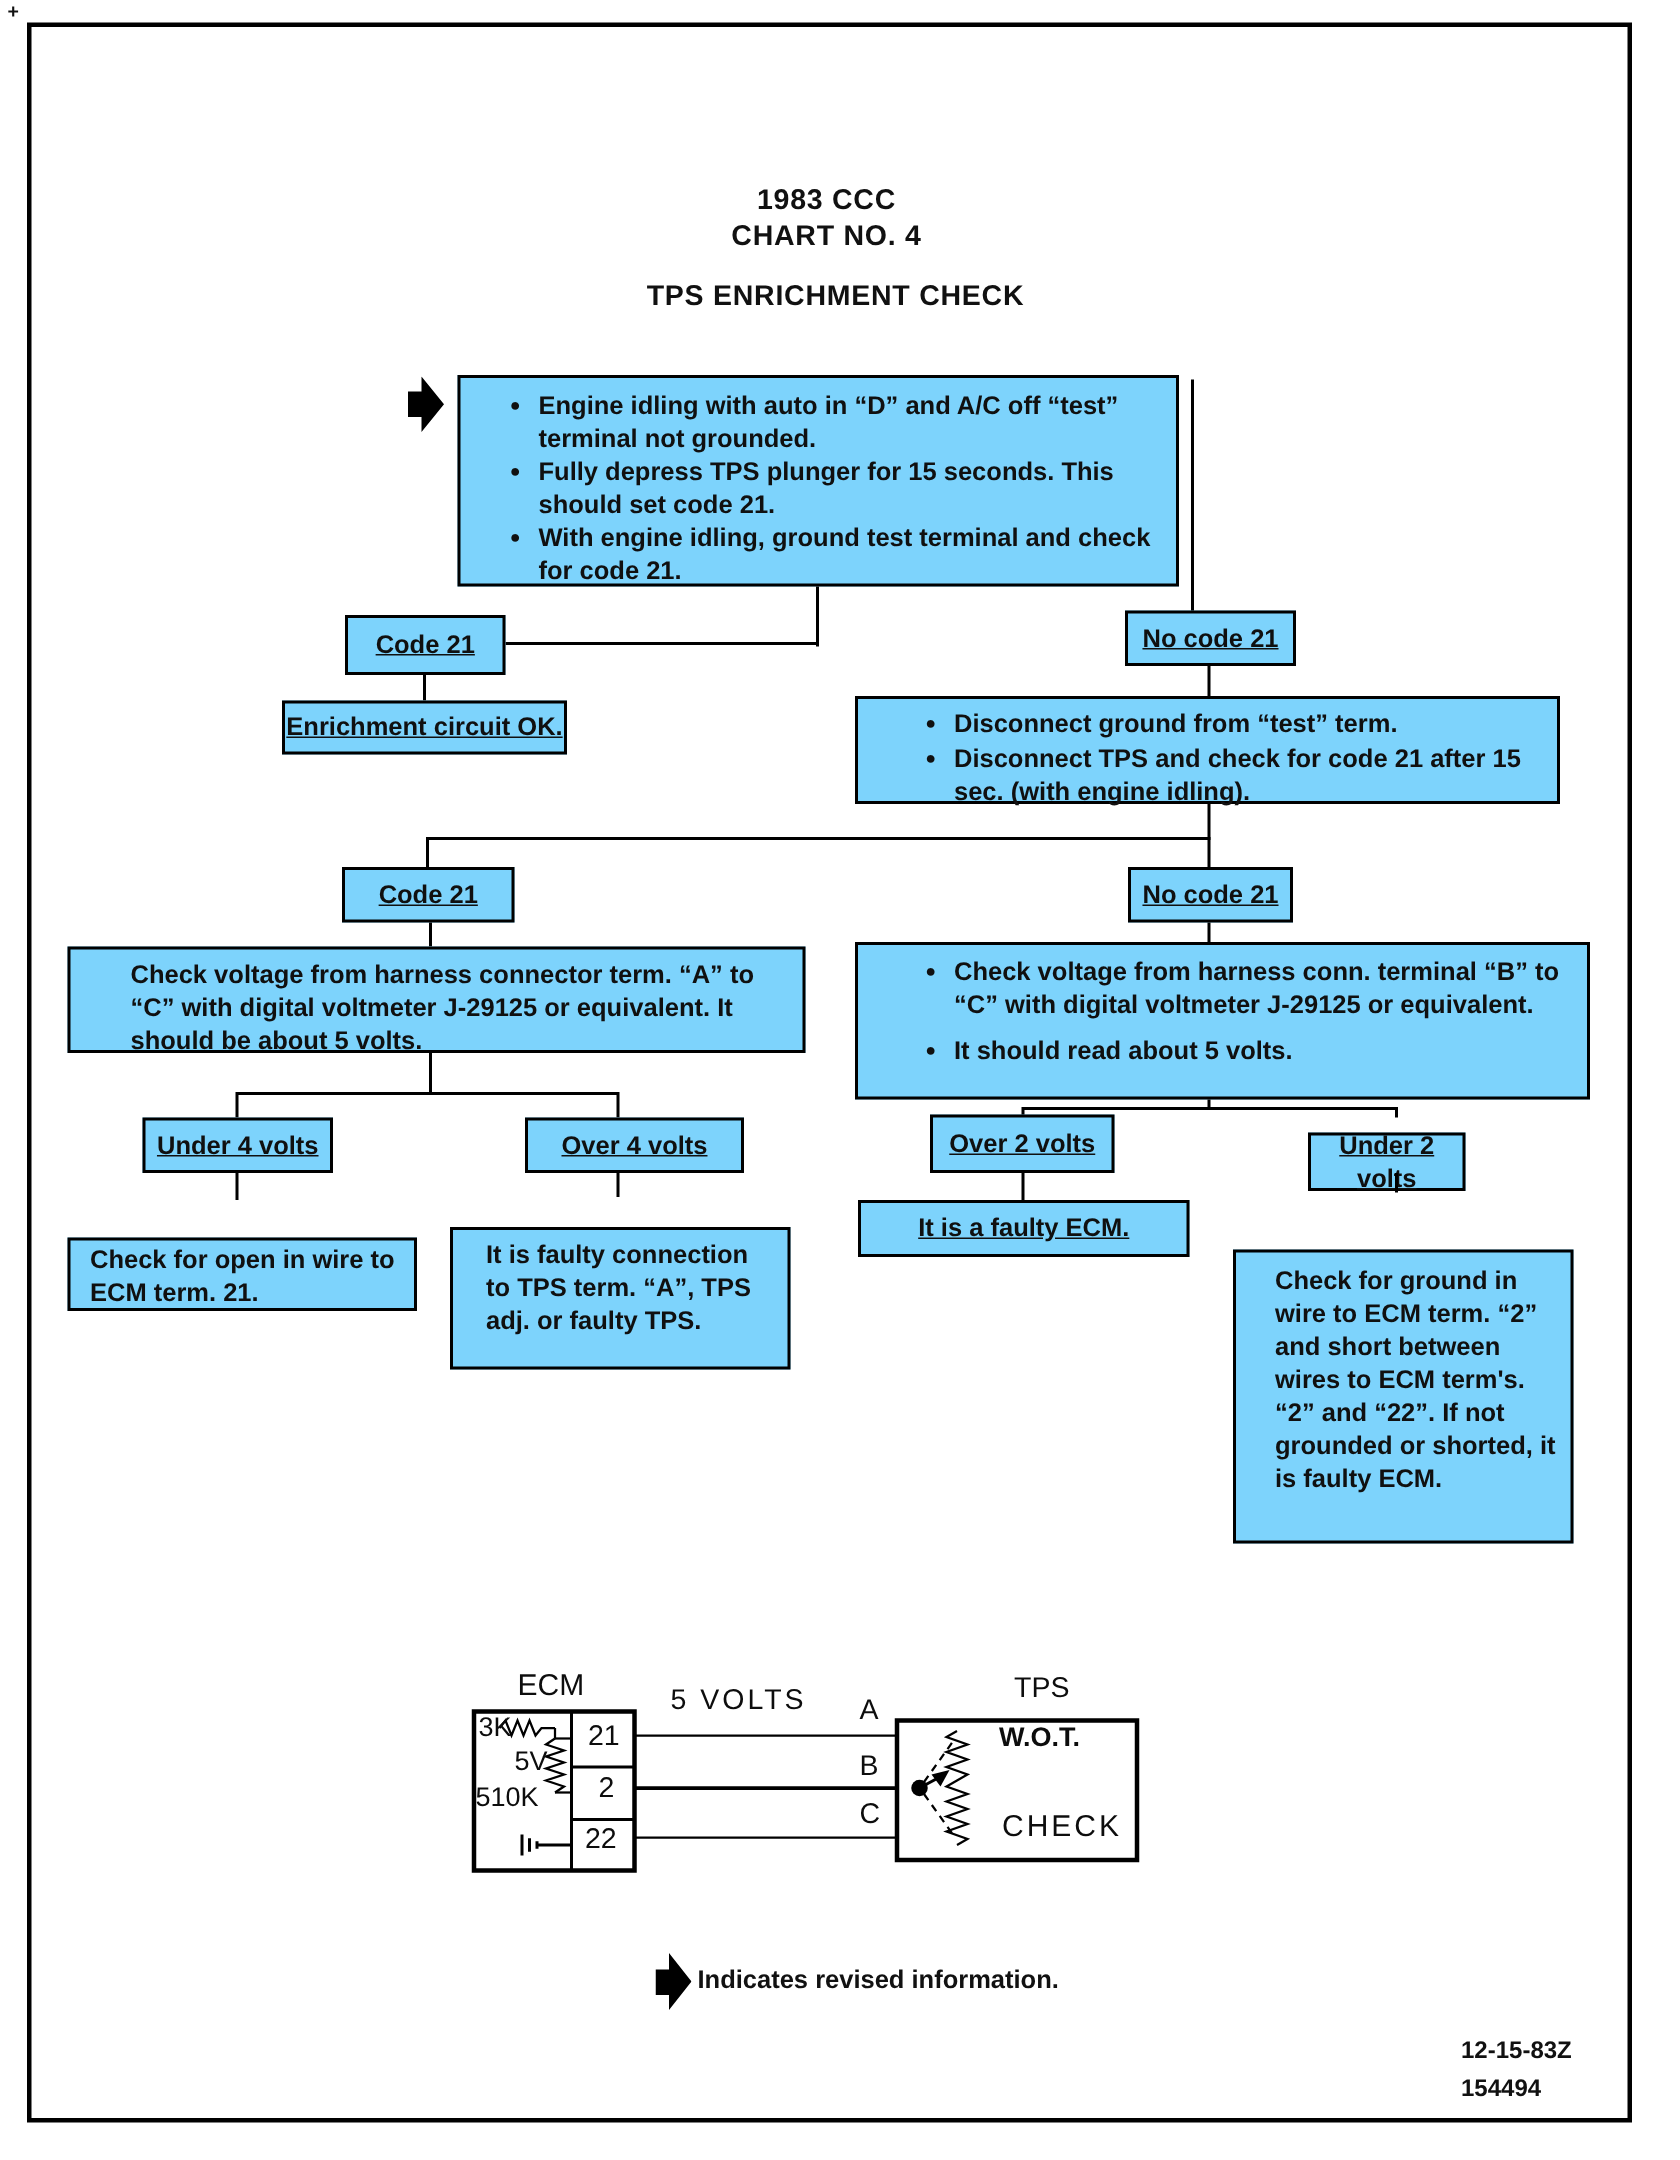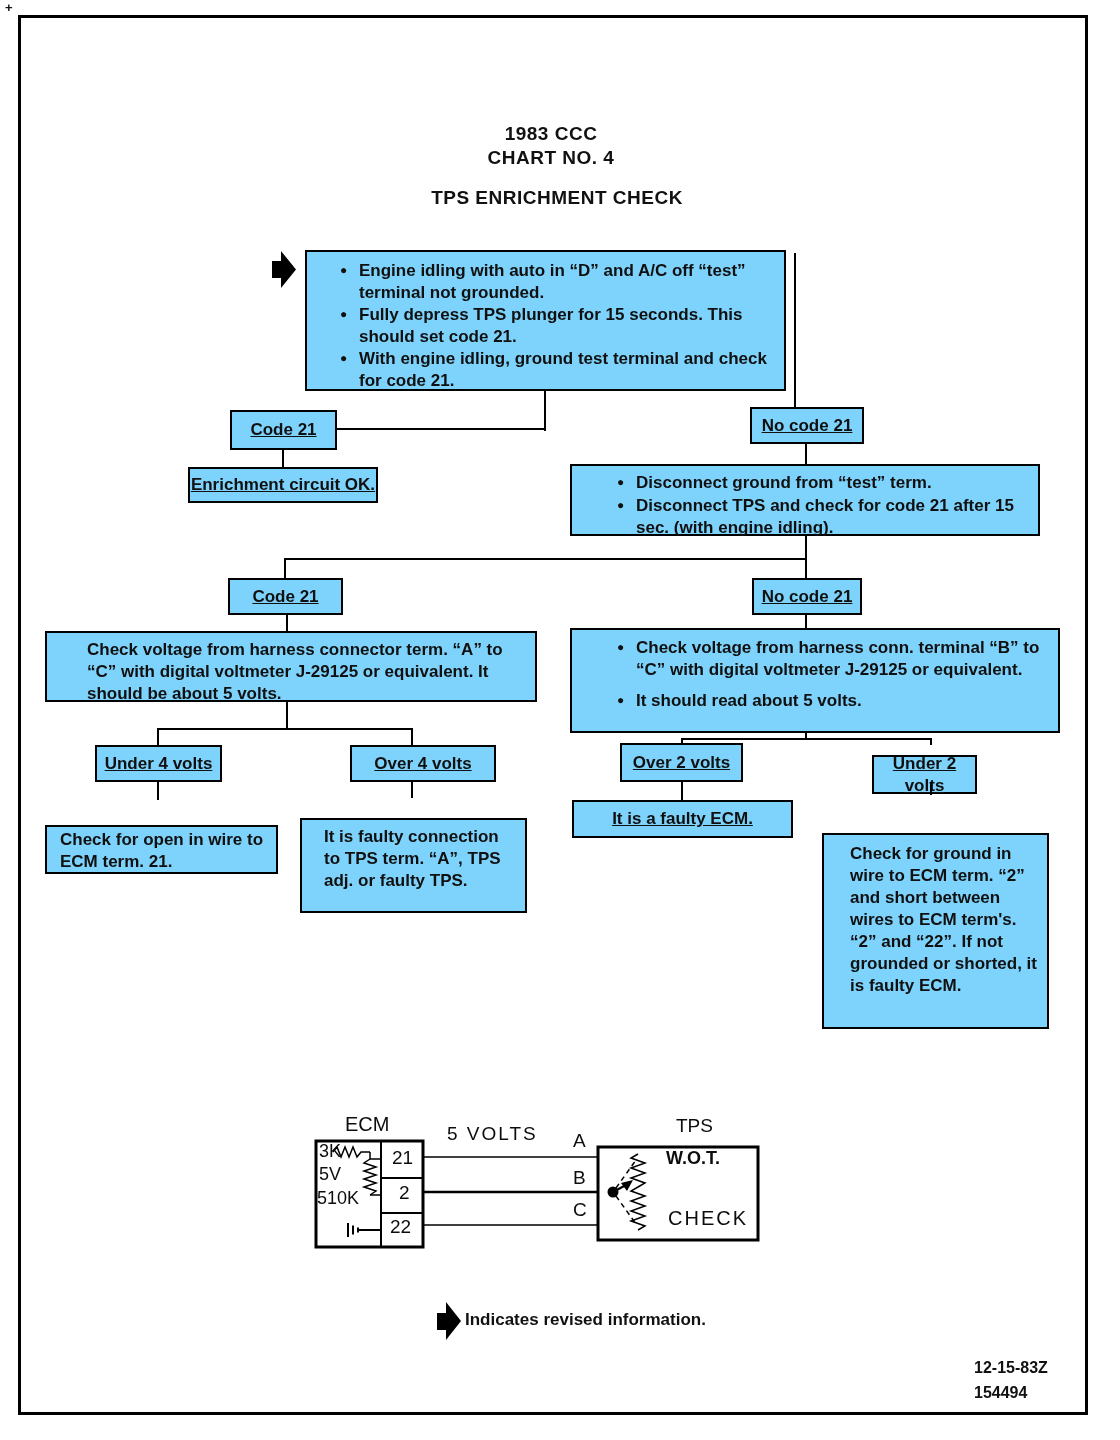--- a/index.html
+++ b/index.html
@@ -154,21 +154,21 @@
     <line x1="316" y1="88" x2="336" y2="60" stroke-width="1.5" stroke-dasharray="5,4"></line>
     <line x1="316" y1="96" x2="336" y2="124" stroke-width="1.5" stroke-dasharray="5,4"></line>
     <line x1="313" y1="92" x2="326" y2="85" stroke-width="2"></line>
   </g>
   <circle cx="313" cy="92" r="5.5" fill="#000"></circle>
   <polygon points="333,80 321,83 327,91" fill="#000"></polygon>
 </svg>
 
 <div class="abs circlabel" style="left:345px;top:1113px;font-size:20px;">ECM</div>
 <div class="abs circlabel" style="left:319px;top:1141px;font-size:18px;">3K</div>
-<div class="abs circlabel" style="left:319px;top:1164px;font-size:18px;">5V</div>
+<div class="abs circlabel" style="left:319px;top:1164px;font-size:18px;padding-left:24px;">5V</div>
 <div class="abs circlabel" style="left:317px;top:1188px;font-size:18px;">510K</div>
 <div class="abs circlabel" style="left:392px;top:1147px;">21</div>
 <div class="abs circlabel" style="left:399px;top:1182px;">2</div>
 <div class="abs circlabel" style="left:390px;top:1216px;">22</div>
 <div class="abs circlabel" style="left:447px;top:1123px;letter-spacing:2px;">5 VOLTS</div>
 <div class="abs circlabel" style="left:573px;top:1130px;">A</div>
 <div class="abs circlabel" style="left:573px;top:1167px;">B</div>
 <div class="abs circlabel" style="left:573px;top:1199px;">C</div>
 <div class="abs circlabel" style="left:676px;top:1115px;">TPS</div>
 <div class="abs circlabel" style="left:666px;top:1148px;font-size:18px;font-weight:bold;">W.O.T.</div>

